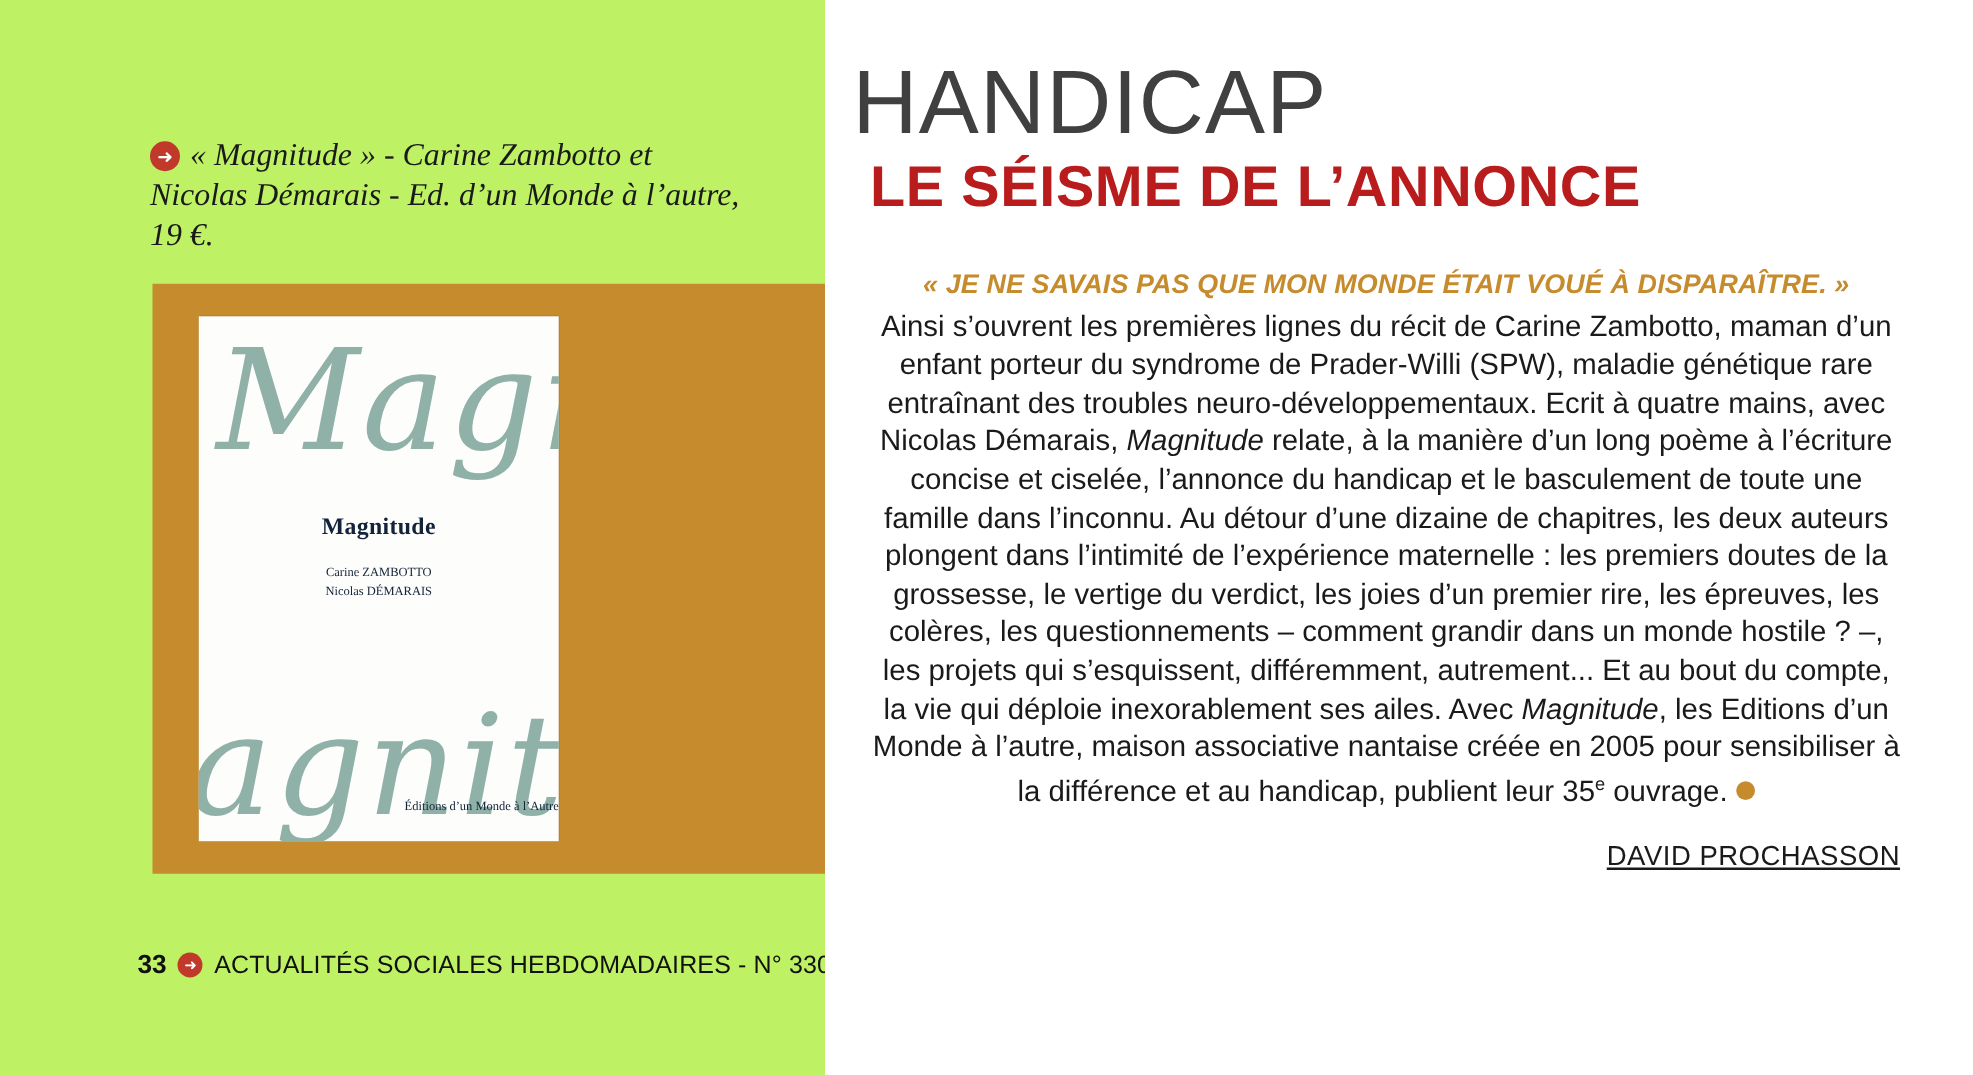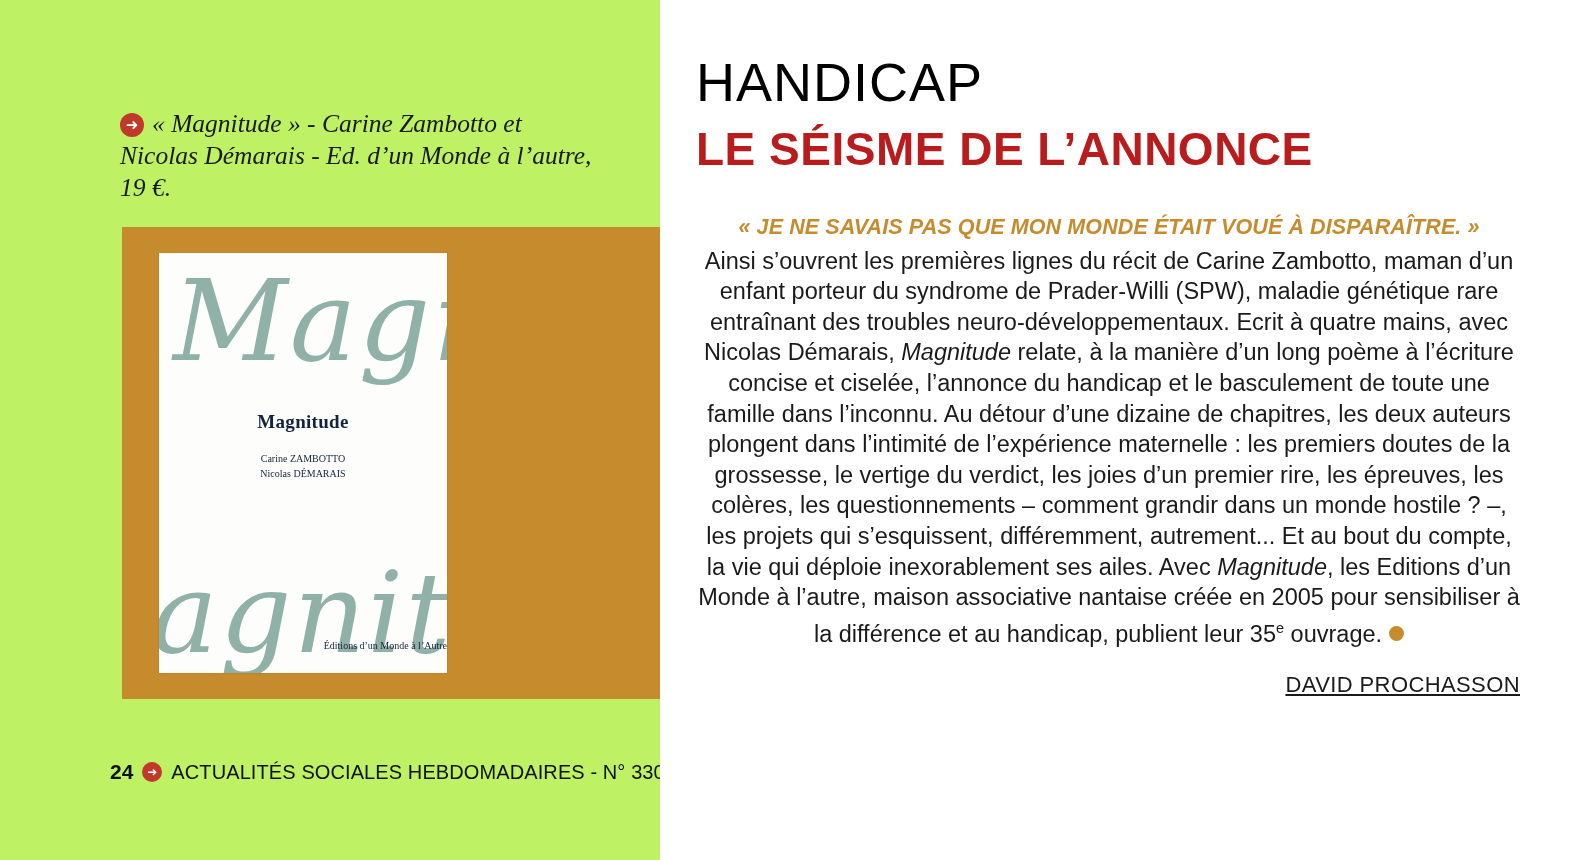--- a/index.html
+++ b/index.html
@@ -165,26 +165,26 @@
   .right-col {
     position: absolute;
     left: 660px;
     top: 0;
     width: 918px;
     height: 860px;
     background: #ffffff;
   }
   .kicker {
     position: absolute;
-    left: 36px;
+    left: 22px;
     top: 52px;
-    font-size: 54px;
+    font-size: 72px;
     line-height: 60px;
     letter-spacing: 1px;
-    color: #000000;
+    color: #404040;
     font-weight: 400;
   }
   .headline {
     position: absolute;
     left: 36px;
     top: 116px;
     font-size: 46px;
     line-height: 66px;
     letter-spacing: 0.5px;
     font-weight: bold;
@@ -253,21 +253,21 @@
         <div class="cover-title">Magnitude</div>
         <div class="cover-authors">
           <div>Carine ZAMBOTTO</div>
           <div>Nicolas DÉMARAIS</div>
         </div>
         <div class="cover-publisher">Éditions d’un Monde à l’Autre</div>
       </div>
     </div>
 
     <div class="footer">
-      <span class="footer-page">24</span>
+      <span class="footer-page">33</span>
       <span class="footer-arrow">➜</span>
       <span class="footer-text">ACTUALITÉS SOCIALES HEBDOMADAIRES - N° 3306 - 5 MAI 2023</span>
     </div>
 
   </div>
 
   <div class="right-col">
 
     <div class="kicker">HANDICAP</div>
     <div class="headline">LE SÉISME DE L’ANNONCE</div>

